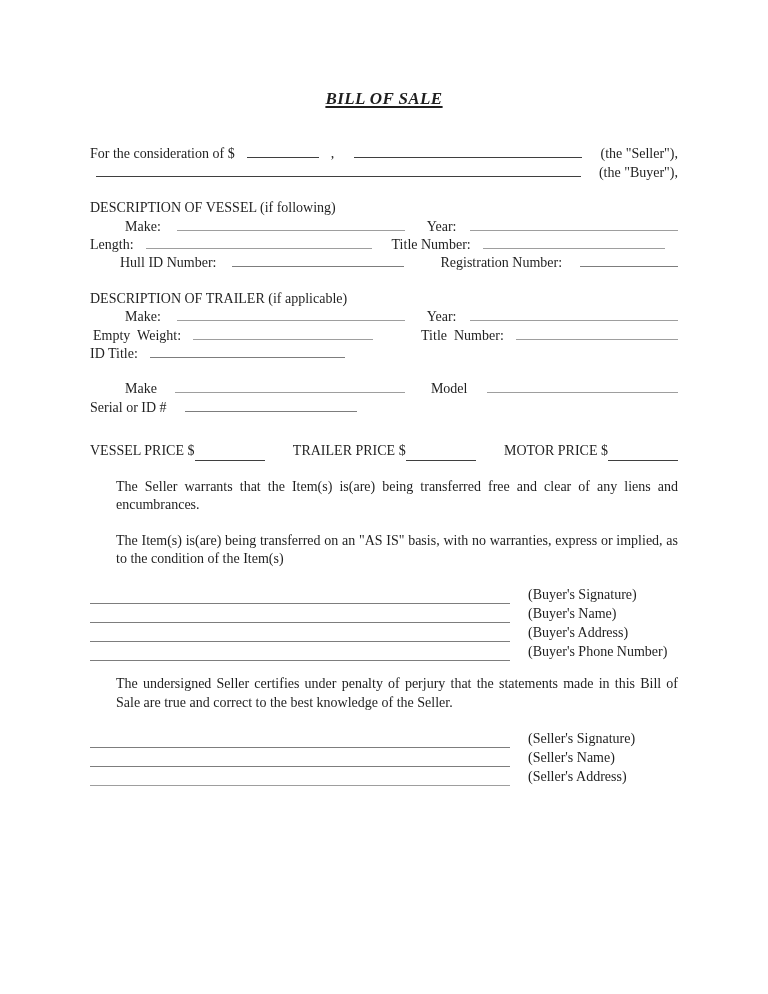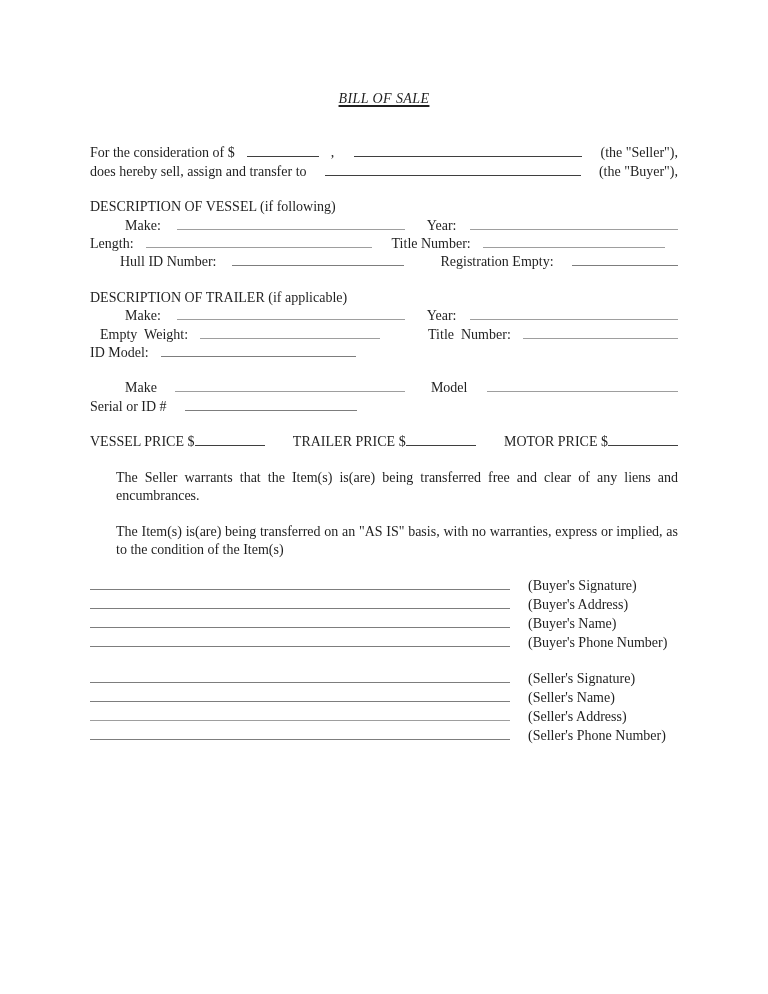--- a/index.html
+++ b/index.html
@@ -12,71 +12,70 @@
     color:var(--text,#1f1f1f);
     font-family:"Liberation Serif", serif;
     font-size:14px;
     line-height:18.4px;
     padding:90px 90px 0 90px;
     overflow:hidden;
   }
   .title-wrap { text-align:center; }
   .doc-title {
     display:inline-block;
-    font-size:14px; font-weight:normal; font-style:italic;
+    font-size:17px; font-weight:bold; font-style:italic;
     letter-spacing:.4px;
     text-decoration:underline;
     text-decoration-thickness:1.6px;
     text-underline-offset:2px;
   }
   .row { display:flex; align-items:baseline;gap:12px; }
   .blank { display:inline-block; height:13px; border-bottom:1px solid var(--line_mid,#7d7d7d); flex:none; }
   .grow { flex:1 1 auto; }
   .ln-dark  { border-color:var(--line_dark,#3f3f3f); }
   .ln-mid   { border-color:var(--line_mid,#7d7d7d); }
   .ln-light { border-color:var(--line_light,#9e9e9e); }
 
   .w70{width:70px}.w72{width:72px}.w172{width:172px}.w180{width:180px}
   .w182{width:182px}.w195{width:195px}.w218{width:218px}.w226{width:226px}
   .w228{width:228px}.w230{width:230px}.w420{width:420px}
 
-  .ml3{margin-left:10px}.ml30{margin-left:30px}.ml35{margin-left:35px}
+  .ml3{margin-left:3px}.ml30{margin-left:30px}.ml35{margin-left:35px}
   .g2{margin-left:2px}.g4{margin-left:4px}.g6{margin-left:6px}.g8{margin-left:8px}
   .g10{margin-left:10px}.g14{margin-left:14px}.g24{margin-left:24px}.g36{margin-left:36px}
 
   .mt-intro{margin-top:36px}
   .mt-sec{margin-top:17px}
   .mt-par{margin-top:17px}
   .mt-cert{margin-top:14px}
 
   .just { text-align:justify;margin-left:26px; }
   .keep { white-space:pre-wrap; }
-  .sig-row { line-height:19px; }
+  .sig-row { line-height:19px;align-items:flex-end; }
   .price-row { display:flex; justify-content:space-between; align-items:baseline; }
-  .price-group { display:flex; align-items:flex-start; }
+  .price-group { display:flex; align-items:flex-end;margin-top:8px; }
 </style>
 </head>
 <body>
 
 <div class="page">
 
   <div class="title-wrap">
     <span class="doc-title">BILL OF SALE</span>
   </div>
 
   <div class="mt-intro">
     <div class="row">
       <span>For the consideration of $</span>
       <span class="blank ln-dark w72"></span>
       <span>,</span>
       <span class="blank ln-dark grow g8"></span>
       <span class="g6">(the "Seller"),</span>
     </div>
     <div class="row">
-      <span>does hereby sell, assign and transfer to</span>
       <span class="blank ln-dark grow g6"></span>
       <span class="g6">(the "Buyer"),</span>
     </div>
   </div>
 
   <div class="mt-sec">
     <div>DESCRIPTION OF VESSEL (if following)</div>
     <div class="row">
       <span class="ml35">Make:</span>
       <span class="blank ln-light w228 g4"></span>
@@ -85,41 +84,41 @@
     </div>
     <div class="row">
       <span>Length:</span>
       <span class="blank ln-light w226"></span>
       <span class="g8">Title Number:</span>
       <span class="blank ln-light w182"></span>
     </div>
     <div class="row">
       <span class="ml30">Hull ID Number:</span>
       <span class="blank ln-mid w172 g4"></span>
-      <span class="g24">Registration Empty:</span>
+      <span class="g24">Registration Number:</span>
       <span class="blank ln-mid grow g6"></span>
     </div>
   </div>
 
   <div class="mt-sec">
     <div>DESCRIPTION OF TRAILER (if applicable)</div>
     <div class="row">
       <span class="ml35">Make:</span>
       <span class="blank ln-light w228 g4"></span>
       <span class="g10">Year:</span>
       <span class="blank ln-light grow g2"></span>
     </div>
     <div class="row">
       <span class="ml3 keep">Empty  Weight:</span>
       <span class="blank ln-light w180"></span>
       <span class="g36 keep">Title  Number:</span>
       <span class="blank ln-light grow"></span>
     </div>
     <div class="row">
-      <span>ID Model:</span>
+      <span>ID Title:</span>
       <span class="blank ln-mid w195"></span>
     </div>
   </div>
 
   <div class="mt-sec">
     <div class="row">
       <span class="ml35">Make</span>
       <span class="blank ln-light w230 g6"></span>
       <span class="g14">Model</span>
       <span class="blank ln-light grow g8"></span>
@@ -150,45 +149,42 @@
   <div class="just mt-par">The Item(s) is(are) being transferred on an "AS IS" basis, with no warranties, express or implied, as to the condition of the Item(s)</div>
 
 
   <div class="mt-par">
     <div class="row sig-row">
       <span class="blank ln-mid w420"></span>
       <span class="g6">(Buyer's Signature)</span>
     </div>
     <div class="row sig-row">
       <span class="blank ln-mid w420"></span>
-      <span class="g6">(Buyer's Address)</span>
+      <span class="g6">(Buyer's Name)</span>
     </div>
     <div class="row sig-row">
       <span class="blank ln-mid w420"></span>
-      <span class="g6">(Buyer's Name)</span>
+      <span class="g6">(Buyer's Address)</span>
     </div>
     <div class="row sig-row">
       <span class="blank ln-mid w420"></span>
       <span class="g6">(Buyer's Phone Number)</span>
     </div>
   </div>
 
+  <div class="just mt-cert">The undersigned Seller certifies under penalty of perjury that the statements made in this Bill of Sale are true and correct to the best knowledge of the Seller.</div>
 
   <div class="mt-par">
     <div class="row sig-row">
       <span class="blank ln-mid w420"></span>
       <span class="g6">(Seller's Signature)</span>
     </div>
     <div class="row sig-row">
       <span class="blank ln-mid w420"></span>
       <span class="g6">(Seller's Name)</span>
     </div>
     <div class="row sig-row">
       <span class="blank ln-light w420"></span>
       <span class="g6">(Seller's Address)</span>
     </div>
-    <div class="row sig-row">
-      <span class="blank ln-mid w420"></span>
-      <span class="g6">(Seller's Phone Number)</span>
-    </div>
   </div>
 
 </div>
 
 </body></html>

